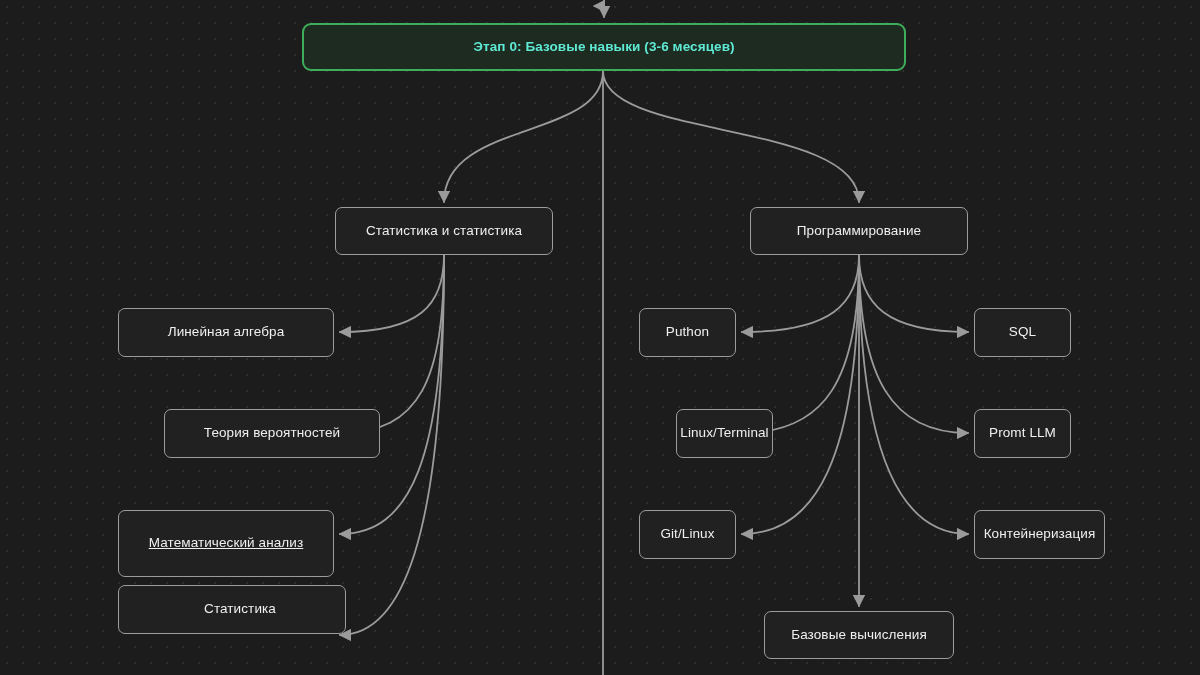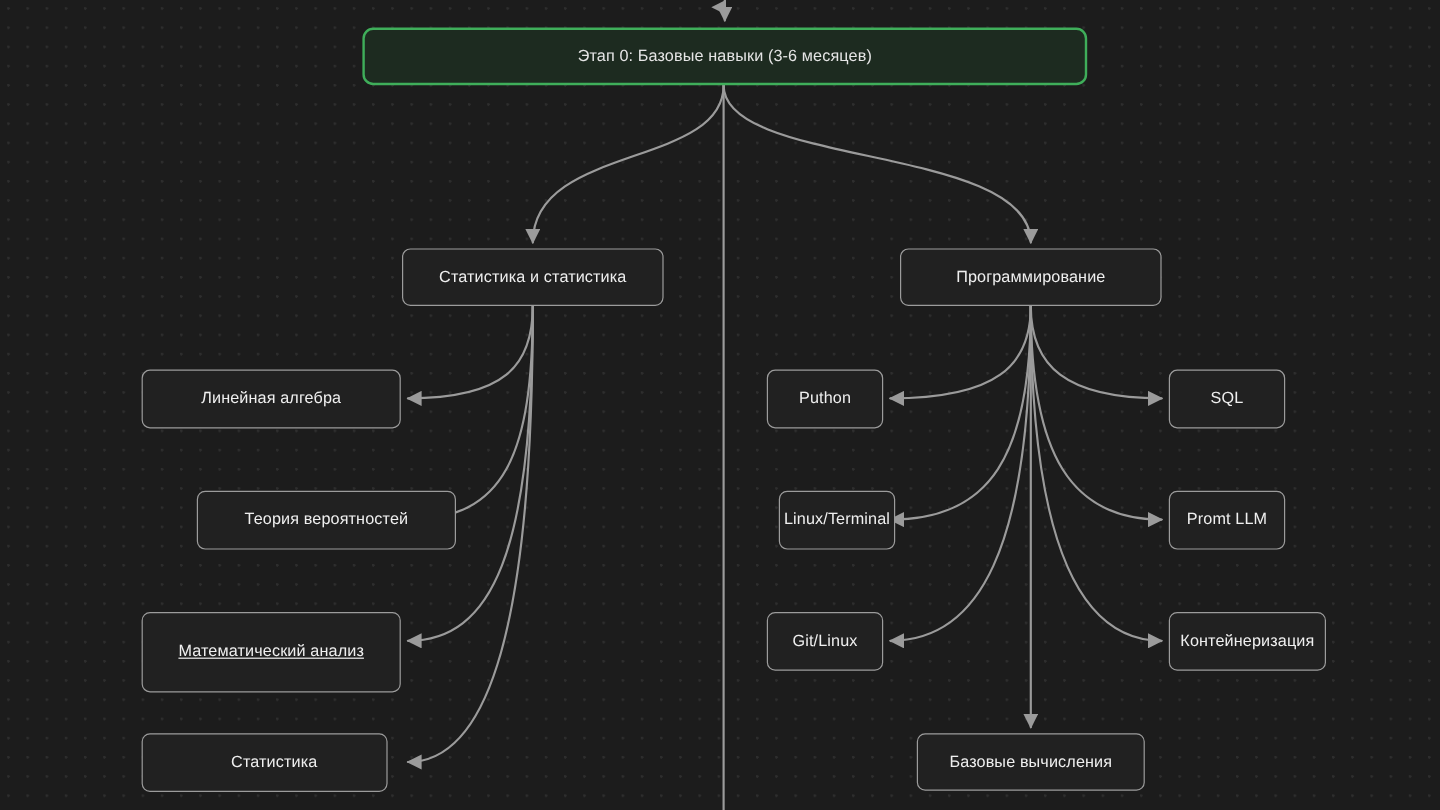--- a/index.html
+++ b/index.html
@@ -40,23 +40,23 @@
     line-height: 1.2;
     text-align: center;
     letter-spacing: 0.1px;
     padding: 0 8px;
     white-space: nowrap;
   }
   .node.root {
     background: #1d2b20;
     border: 2px solid #3fae5a;
     border-radius: 9px;
-    font-weight: normal;
+    font-weight: bold;
     font-size: 13.5px;
-    color: #e5e5e5;
+    color: #5eead4;
   }
   .node-label {
     pointer-events: none;
   }
 </style>
 </head>
 <body>
 
 <div id="canvas">
 
@@ -112,28 +112,28 @@
 
   <div class="node" style="left:118px; top:308px; width:216px; height:49px;">
     <span class="node-label">Линейная алгебра</span>
   </div>
   <div class="node" style="left:118px; top:409px; width:216px; height:49px;margin-left:46px;">
     <span class="node-label">Теория вероятностей</span>
   </div>
   <div class="node" style="left:118px; top:510px; width:216px; height:67px;text-decoration:underline;">
     <span class="node-label">Математический анализ</span>
   </div>
-  <div class="node" style="left:118px; top:611px; width:205px; height:49px;padding-left:24px;">
+  <div class="node" style="left:118px; top:585px; width:228px; height:49px;padding-left:24px;">
     <span class="node-label">Статистика</span>
   </div>
 
   <div class="node" style="left:639px; top:308px; width:97px; height:49px;">
     <span class="node-label">Puthon</span>
   </div>
-  <div class="node" style="left:649px; top:409px; width:97px; height:49px;">
+  <div class="node" style="left:676px; top:409px; width:97px; height:49px;">
     <span class="node-label">Linux/Terminal</span>
   </div>
   <div class="node" style="left:639px; top:510px; width:97px; height:49px;">
     <span class="node-label">Git/Linux</span>
   </div>
 
   <div class="node" style="left:974px; top:308px; width:97px; height:49px;">
     <span class="node-label">SQL</span>
   </div>
   <div class="node" style="left:974px; top:510px; width:131px; height:49px;">

